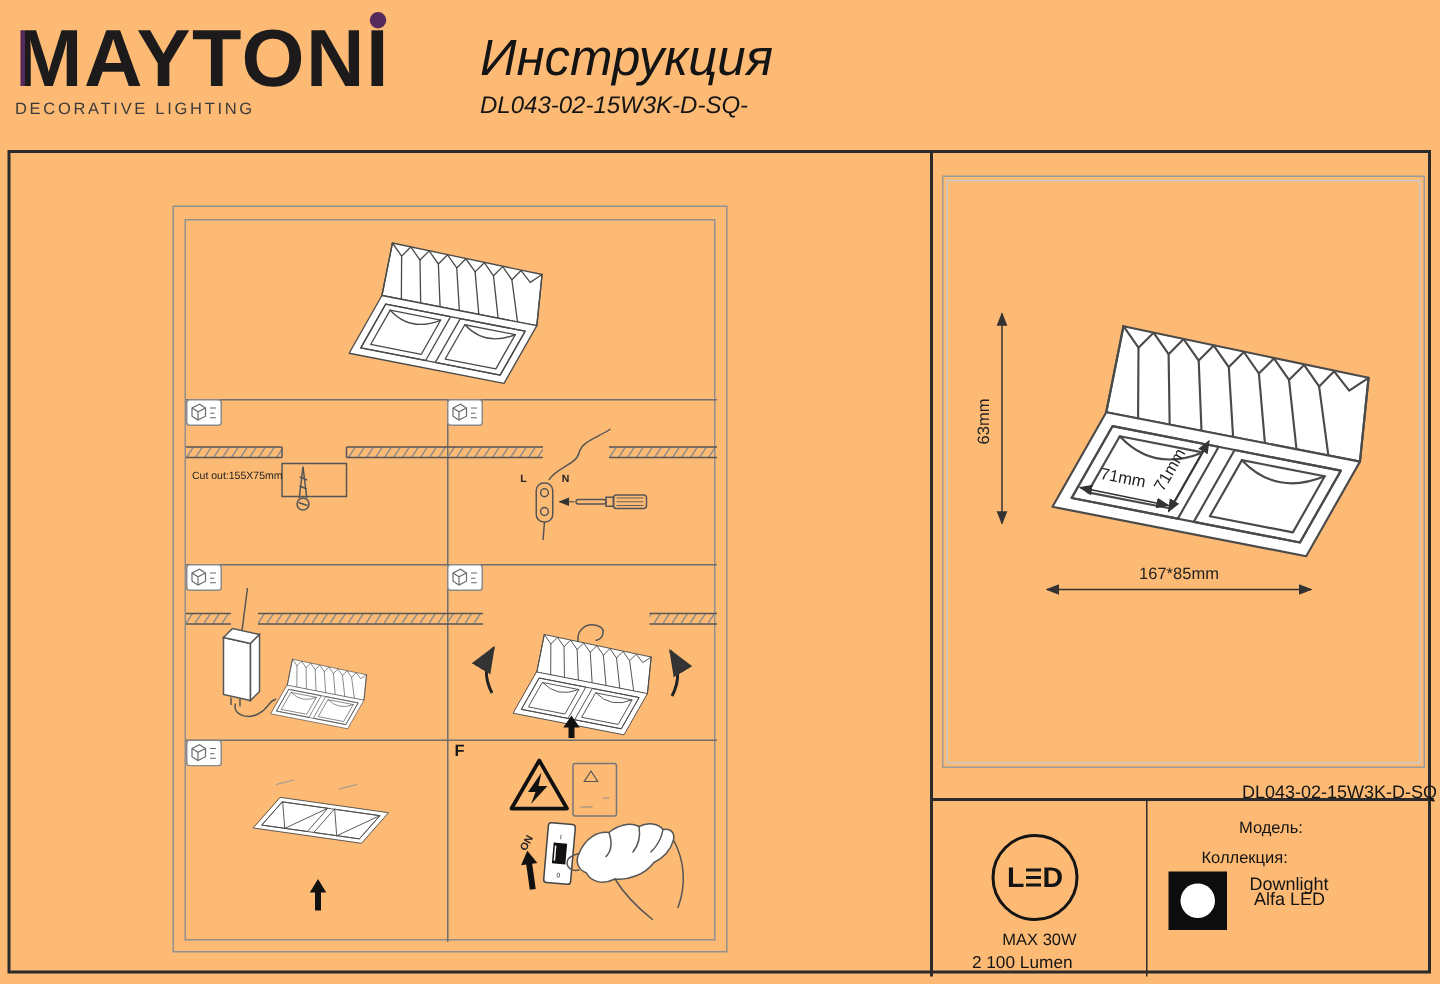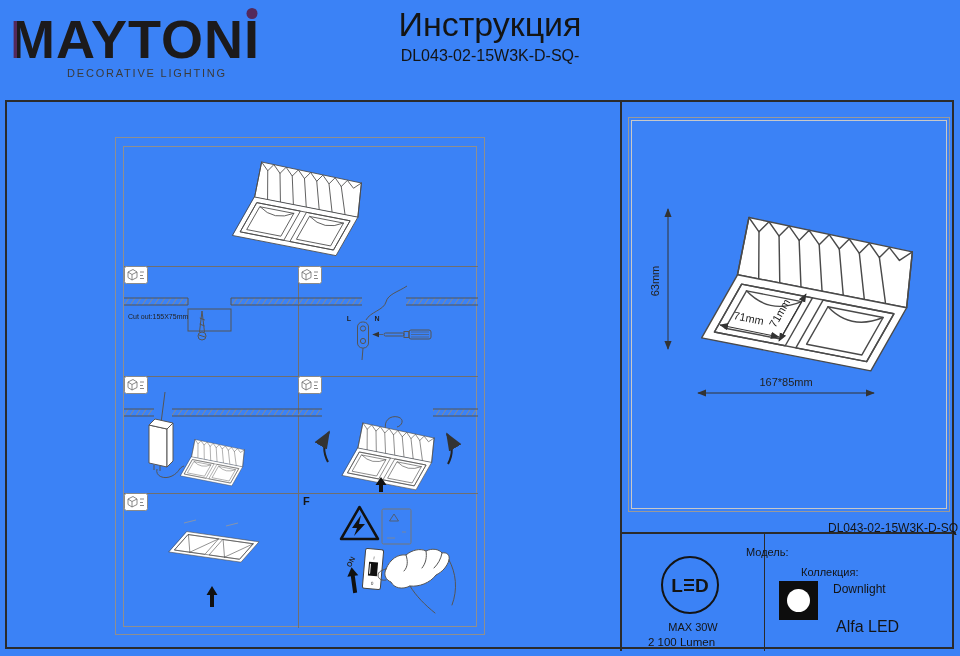--- a/index.html
+++ b/index.html
@@ -1,28 +1,28 @@
 <!DOCTYPE html>
 <html><head>
 <meta charset="utf-8">
 <style>
   html,body{margin:0;padding:0;background:#ffffff;}
-  #page{position:relative;width:960px;height:656px;background:#3b82f6;overflow:hidden;
+  #page{position:relative;width:960px;height:656px;background:#fdba74;overflow:hidden;
         font-family:"Liberation Sans", sans-serif;color:#1a1a1a;}
   .abs{position:absolute;}
 
   
   .brand{left:10px;top:12px;width:274px;}
   .brand-word{font-size:54px;line-height:1;font-weight:800;letter-spacing:1px;color:#1c1a1b;white-space:nowrap;}
   .brand-m{background:linear-gradient(90deg,#54295b 0 15%,#1c1a1b 15%);-webkit-background-clip:text;background-clip:text;color:transparent;}
   .brand-i{position:relative;display:inline-block;}
   .brand-dot{position:absolute;top:-4px;left:50%;transform:translateX(-50%);width:11px;height:11px;border-radius:50%;background:#54295b;}
-  .brand-tagline{margin-top:1px;font-size:11px;font-weight:500;letter-spacing:1.8px;color:#3a3a3a;text-align:center;}
-
-  .titleblock{left:320px;top:7px;width:340px;text-align:center;}
+  .brand-tagline{margin-top:1px;font-size:11px;font-weight:500;letter-spacing:1.8px;color:#3a3a3a;text-align:left;}
+
+  .titleblock{left:320px;top:22px;width:340px;text-align:left;font-style:italic;}
   .doc-title{font-size:34px;font-weight:500;color:#141414;line-height:1.05;}
   .doc-model{margin-top:4px;font-size:16px;color:#141414;}
 
   
   .wrapper{left:5px;top:100px;width:949px;height:549px;border:2px solid #2b2b2b;box-sizing:border-box;}
   .main-divider{left:620px;top:100px;width:0;height:551px;border-left:2px solid #2b2b2b;}
 
   
   .manual-outer{left:115px;top:137px;width:370px;height:498px;border:1px solid #8f8f8f;box-sizing:border-box;}
   .manual-inner{left:123px;top:146px;width:354px;height:481px;border:1px solid #8f8f8f;box-sizing:border-box;}
@@ -293,23 +293,23 @@
     <span class="led-e">
         <span></span>
         <span></span>
         <span></span>
       </span>
     <span class="led-d">D</span>
   </div>
   <div class="abs spec-maxw">MAX 30W</div>
   <div class="abs spec-lumen">2 100 Lumen</div>
 
-  <div class="abs spec-label" style="left:746px;top:546px">Модель:</div>
+  <div class="abs spec-label" style="left:826px;top:546px">Модель:</div>
   <div class="abs spec-value" style="left:828px;top:521px">DL043-02-15W3K-D-SQ</div>
   <div class="abs spec-label" style="left:801px;top:566px">Коллекция:</div>
   <div class="abs spec-value" style="left:833px;top:582px">Downlight</div>
 
   <div class="abs spec-sq">
     <div class="spec-sq-circle"></div>
   </div>
-  <div class="abs spec-value" style="left:836px;top:618px;font-size:16px">Alfa LED</div>
+  <div class="abs spec-value" style="left:836px;top:592px;font-size:12px">Alfa LED</div>
 
 </div>
 
 </body></html>

